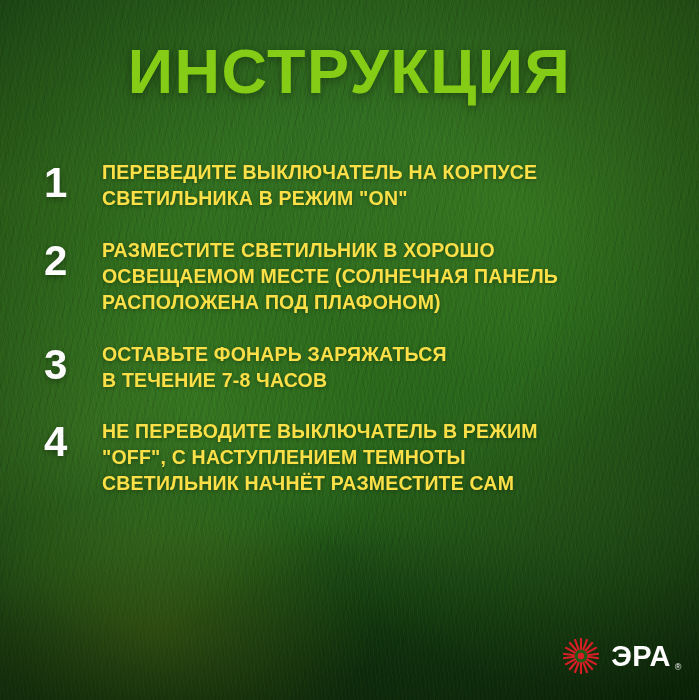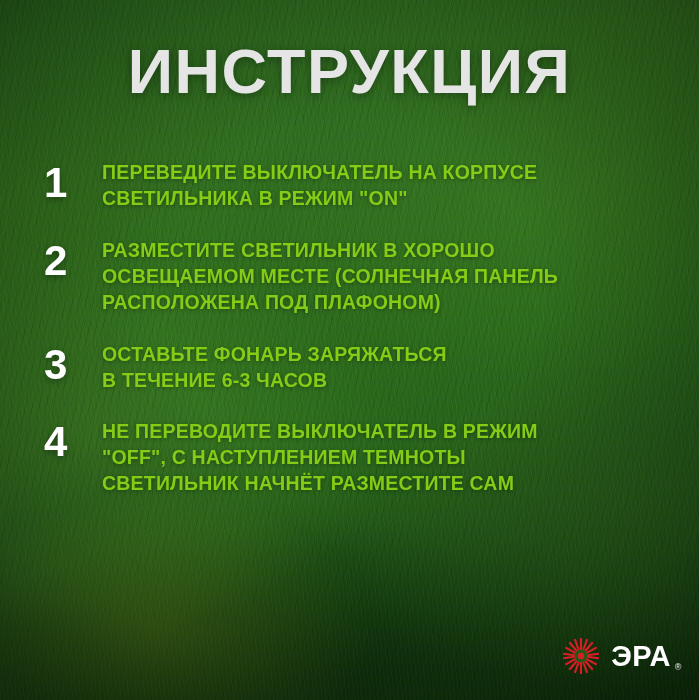--- a/index.html
+++ b/index.html
@@ -70,21 +70,21 @@
   .title {
     position: absolute;
     top: 40px;
     left: 0;
     width: 699px;
     text-align: center;
     font-size: 63px;
     line-height: 1.0;
     font-weight: bold;
     letter-spacing: 1.5px;
-    color: #e5e5e5;
+    color: #84cc16;
     text-shadow: 0 2px 10px rgba(0,0,0,0.35);
   }
 
   .steps {
     position: absolute;
     top: 160px;
     left: 44px;
     width: 612px;
   }
   .step {
@@ -102,21 +102,21 @@
     text-align: left;
     padding-top: 2px;
     text-shadow: 0 2px 6px rgba(0,0,0,0.35);
   }
   .step-text {
     flex: 1 1 auto;
     font-size: 19.5px;
     line-height: 1.33;
     font-weight: bold;
     letter-spacing: 0.2px;
-    color: #84cc16;
+    color: #fde047;
     text-shadow: 0 1px 4px rgba(0,0,0,0.35);
     white-space: pre-line;
   }
 
   .logo {
     position: absolute;
     right: 28px;
     bottom: 24px;
     display: flex;
     align-items: center;
@@ -169,21 +169,21 @@
       <div class="step">
         <div class="step-num">2</div>
         <div class="step-text">РАЗМЕСТИТЕ СВЕТИЛЬНИК В ХОРОШО
 ОСВЕЩАЕМОМ МЕСТЕ (СОЛНЕЧНАЯ ПАНЕЛЬ
 РАСПОЛОЖЕНА ПОД ПЛАФОНОМ)</div>
       </div>
 
       <div class="step">
         <div class="step-num">3</div>
         <div class="step-text">ОСТАВЬТЕ ФОНАРЬ ЗАРЯЖАТЬСЯ
-В ТЕЧЕНИЕ 6-3 ЧАСОВ</div>
+В ТЕЧЕНИЕ 7-8 ЧАСОВ</div>
       </div>
 
       <div class="step">
         <div class="step-num">4</div>
         <div class="step-text">НЕ ПЕРЕВОДИТЕ ВЫКЛЮЧАТЕЛЬ В РЕЖИМ
 "OFF", С НАСТУПЛЕНИЕМ ТЕМНОТЫ
 СВЕТИЛЬНИК НАЧНЁТ РАЗМЕСТИТЕ САМ</div>
       </div>
 
     </div>

